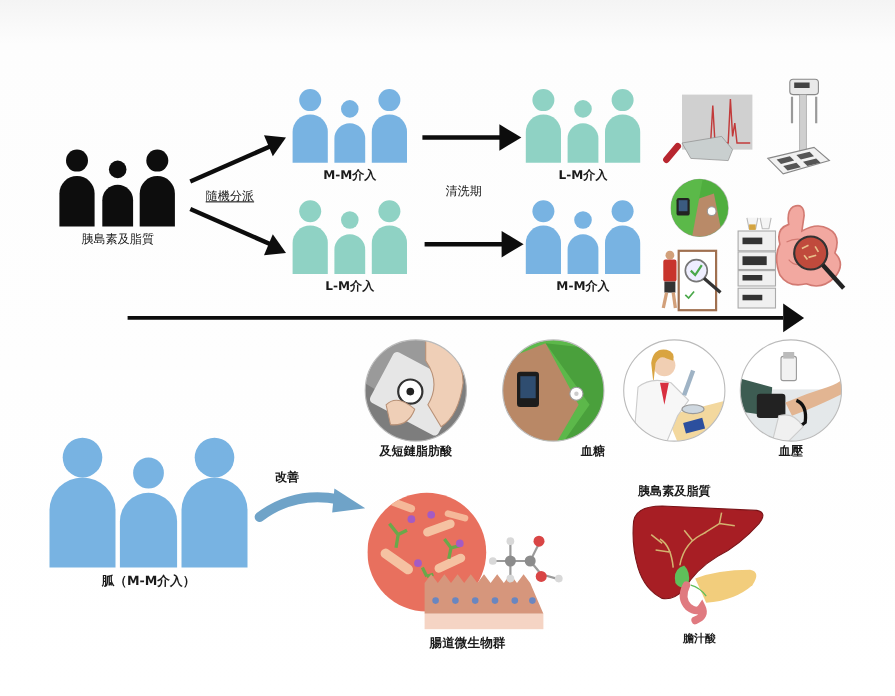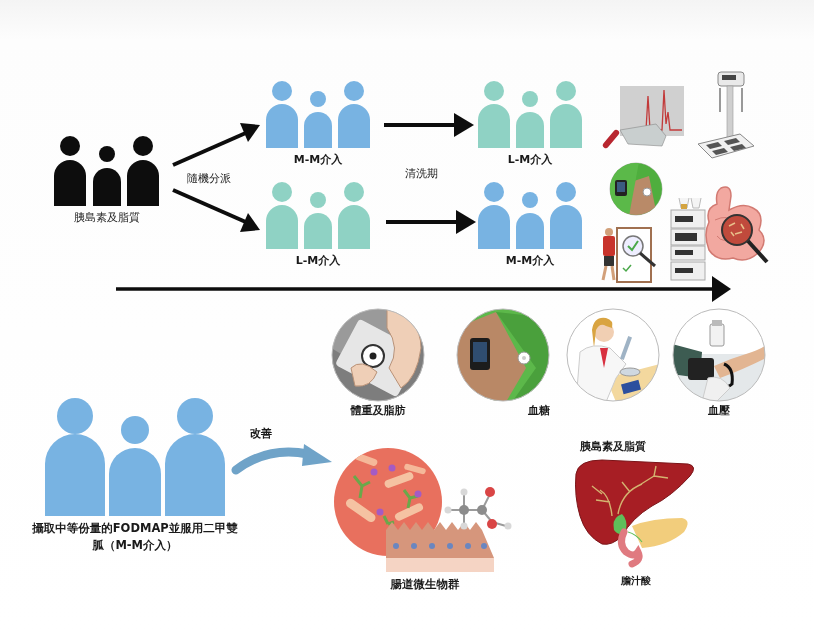--- a/index.html
+++ b/index.html
@@ -34,21 +34,21 @@
 <div class="abs label center" style="left:52px;top:210px;width:110px;">胰島素及脂質</div>
 
 <svg style="left:170px;top:120px;" width="95" height="50">
   <line x1="3" y1="45" x2="78" y2="12" stroke="#0d0d0d" stroke-width="4"></line>
   <polygon points="90,5 70,3 78,22" fill="#0d0d0d"></polygon>
 </svg>
 <svg style="left:170px;top:185px;" width="95" height="50">
   <line x1="3" y1="5" x2="78" y2="38" stroke="#0d0d0d" stroke-width="4"></line>
   <polygon points="90,45 78,28 70,47" fill="#0d0d0d"></polygon>
 </svg>
-<div class="abs label" style="left:187px;top:171px;">隨機分派</div>
+<div class="abs label" style="left:187px;top:171px;text-decoration:underline;">隨機分派</div>
 
 <div class="abs people" style="left:264px;top:80px;width:108px;height:68px;">
   <svg width="108" height="68" viewBox="0 0 108 68">
     <g fill="#78b3e2">
       <circle cx="18" cy="11" r="10"></circle>
       <path d="M2 68 V40 a16 16 0 0 1 32 0 V68 Z"></path>
       <circle cx="54" cy="19" r="8"></circle>
       <path d="M40 68 V46 a14 14 0 0 1 28 0 V68 Z"></path>
       <circle cx="90" cy="11" r="10"></circle>
       <path d="M74 68 V40 a16 16 0 0 1 32 0 V68 Z"></path>
@@ -190,21 +190,21 @@
     <rect width="94" height="94" fill="#9a9a9a"></rect>
     <path d="M0 40 L50 70 L94 30 L94 94 L0 94 Z" fill="#7d7d7d"></path>
     <rect x="12" y="24" width="70" height="52" rx="4" transform="rotate(28 47 50)" fill="#e6e6e6"></rect>
     <circle cx="42" cy="48" r="11" fill="#fff" stroke="#333" stroke-width="2"></circle>
     <circle cx="42" cy="48" r="3.5" fill="#222"></circle>
     <path d="M56 0 Q90 10 90 40 Q86 70 70 80 L58 60 Q70 40 56 20 Z" fill="#efcfb7" stroke="#b89177"></path>
     <path d="M20 60 Q30 50 46 64 Q40 80 24 78 Z" fill="#efcfb7" stroke="#b89177"></path>
   </g>
   <circle cx="47" cy="47" r="46" fill="none" stroke="#bbb"></circle>
 </svg>
-<div class="abs label bold center" style="left:321px;top:403px;width:114px;">體重及脂肪</div>
+<div class="abs label bold center" style="left:321px;top:403px;width:114px;">及短鏈脂肪酸</div>
 
 <svg style="left:456px;top:308px;" width="94" height="94">
   <defs>
       <clipPath id="c_g">
         <circle cx="47" cy="47" r="46"></circle>
       </clipPath>
     </defs>
   <g clip-path="url(#c_g)">
     <rect width="94" height="94" fill="#fff"></rect>
     <path d="M10 0 L94 0 L94 94 L30 94 Z" fill="#5cb84a"></path>
@@ -267,21 +267,20 @@
       <circle cx="32" cy="18" r="18"></circle>
       <path d="M2 118 V66 a30 30 0 0 1 60 0 V118 Z"></path>
       <circle cx="92" cy="32" r="14"></circle>
       <path d="M66 118 V76 a26 26 0 0 1 52 0 V118 Z"></path>
       <circle cx="152" cy="18" r="18"></circle>
       <path d="M122 118 V66 a30 30 0 0 1 60 0 V118 Z"></path>
     </g>
   </svg>
 </div>
 <div class="abs label bold center" style="left:10px;top:520px;width:250px;font-size:11.5px;line-height:17px;">
-  <div>攝取中等份量的FODMAP並服用二甲雙</div>
   <div>胍（M-M介入）</div>
 </div>
 
 <div class="abs label bold" style="left:250px;top:426px;">改善</div>
 <svg style="left:232px;top:442px;" width="105" height="30">
   <path d="M4 28 Q36 4 76 12" fill="none" stroke="#6fa3c8" stroke-width="9" stroke-linecap="round"></path>
   <polygon points="100,20 72,2 70,24" fill="#6fa3c8"></polygon>
 </svg>
 
 <svg style="left:334px;top:446px;" width="200" height="128">

